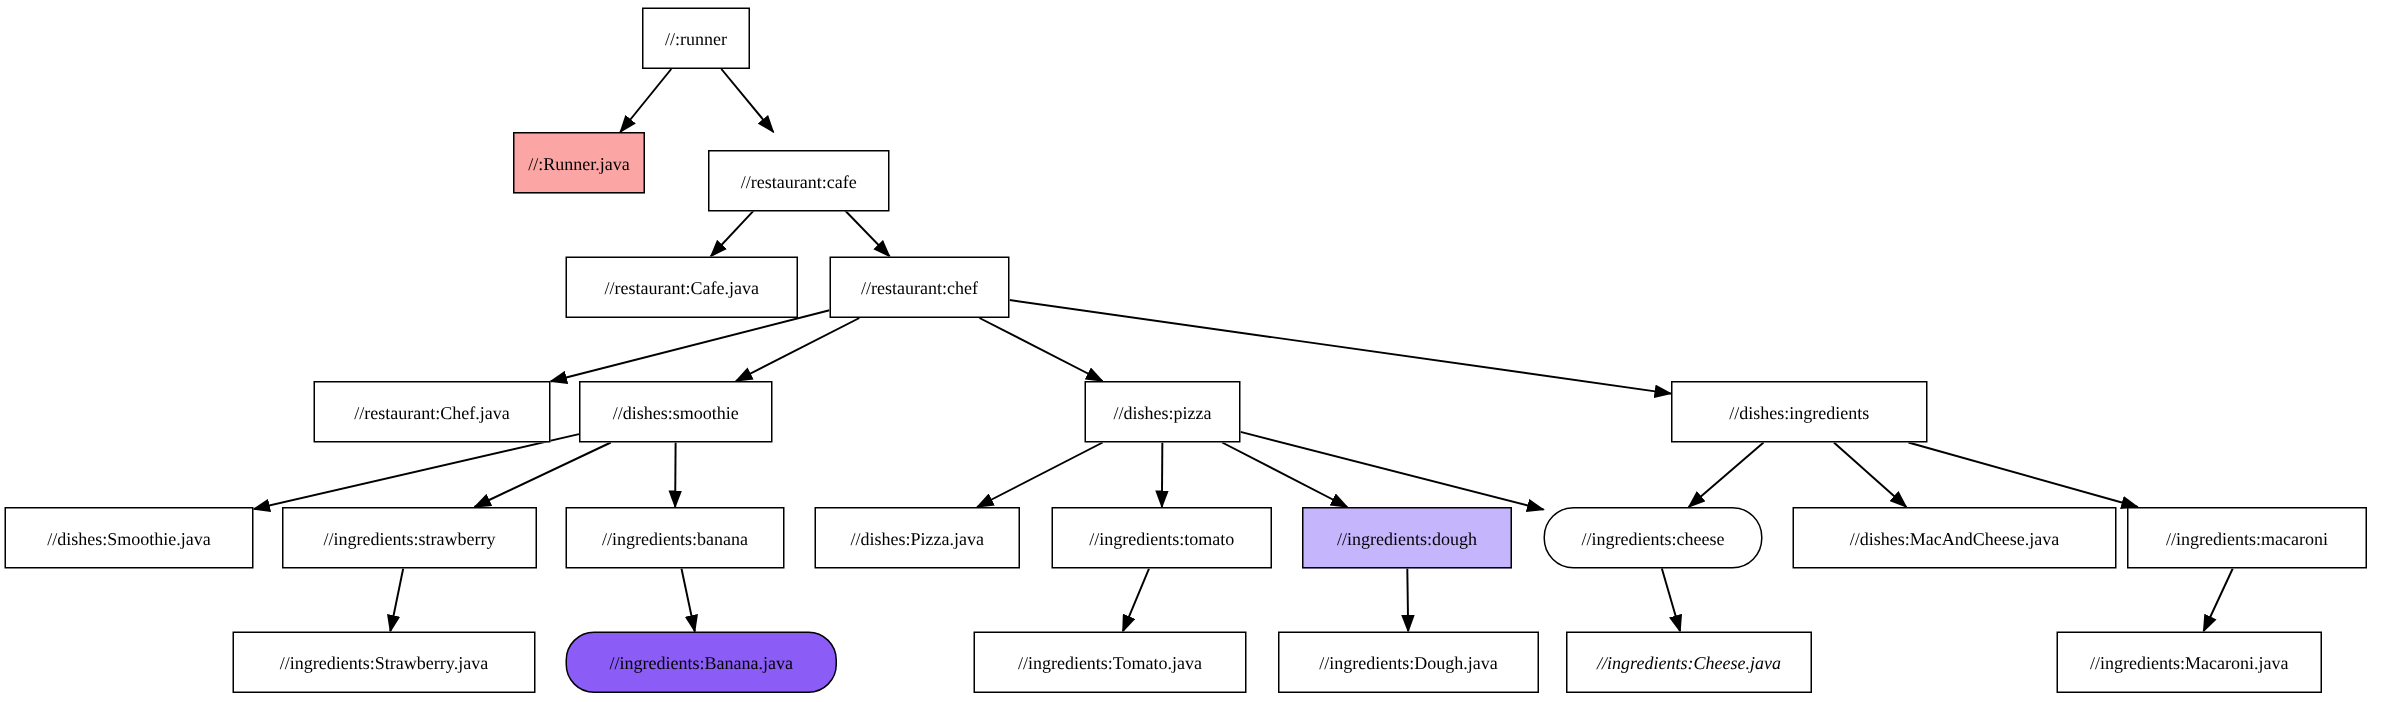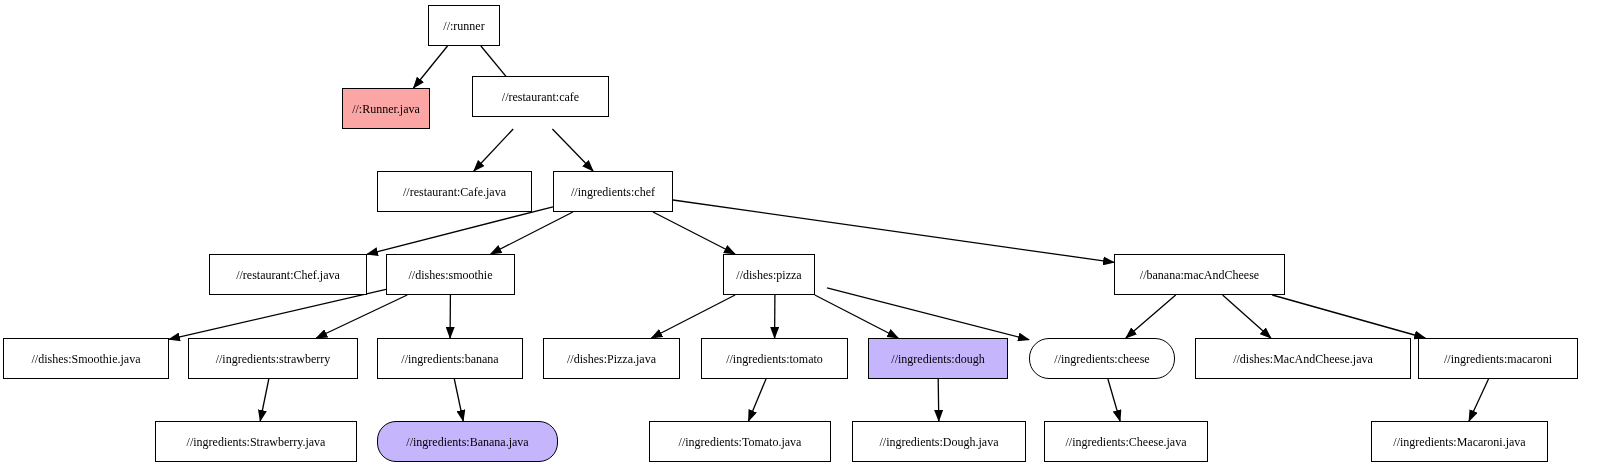--- a/index.html
+++ b/index.html
@@ -71,40 +71,40 @@
       <line x1="1107.9" y1="379.0" x2="1120.1" y2="421.0" stroke="#000000" stroke-width="1.3" marker-end="url(#arrowhead)"></line>
       <line x1="1488.5" y1="379.0" x2="1469.0" y2="421.0" stroke="#000000" stroke-width="1.3" marker-end="url(#arrowhead)"></line>
     </svg>
   <div id="node-layer">
       <div class="node" style="left: 428px; top: 5px; width: 72px; height: 41px; background: rgb(255, 255, 255); border-color: rgb(0, 0, 0); color: rgb(0, 0, 0);">
         <span>//:runner</span>
       </div>
       <div class="node" style="left: 342px; top: 88px; width: 88px; height: 41px; background: #fca5a5; border-color: rgb(0, 0, 0); color: rgb(0, 0, 0);">
         <span>//:Runner.java</span>
       </div>
-      <div class="node" style="left: 472px; top: 76px; width: 137px; height: 41px; background: rgb(255, 255, 255); border-color: rgb(0, 0, 0); color: rgb(0, 0, 0);">
+      <div class="node" style="left: 472px; top: 100px; width: 121px; height: 41px; background: rgb(255, 255, 255); border-color: rgb(0, 0, 0); color: rgb(0, 0, 0);">
         <span>//restaurant:cafe</span>
       </div>
       <div class="node" style="left: 377px; top: 171px; width: 155px; height: 41px; background: rgb(255, 255, 255); border-color: rgb(0, 0, 0); color: rgb(0, 0, 0);">
         <span>//restaurant:Cafe.java</span>
       </div>
       <div class="node" style="left: 553px; top: 171px; width: 120px; height: 41px; background: rgb(255, 255, 255); border-color: rgb(0, 0, 0); color: rgb(0, 0, 0);">
-        <span>//ingredients:chef</span>
+        <span>//restaurant:chef</span>
       </div>
       <div class="node" style="left: 209px; top: 254px; width: 158px; height: 41px; background: rgb(255, 255, 255); border-color: rgb(0, 0, 0); color: rgb(0, 0, 0);">
         <span>//restaurant:Chef.java</span>
       </div>
       <div class="node" style="left: 386px; top: 254px; width: 129px; height: 41px; background: rgb(255, 255, 255); border-color: rgb(0, 0, 0); color: rgb(0, 0, 0);">
         <span>//dishes:smoothie</span>
       </div>
-      <div class="node" style="left: 723px; top: 254px; width: 92px; height: 41px; background: rgb(255, 255, 255); border-color: rgb(0, 0, 0); color: rgb(0, 0, 0);">
+      <div class="node" style="left: 723px; top: 254px; width: 104px; height: 41px; background: rgb(255, 255, 255); border-color: rgb(0, 0, 0); color: rgb(0, 0, 0);">
         <span>//dishes:pizza</span>
       </div>
       <div class="node" style="left: 1114px; top: 254px; width: 171px; height: 41px; background: rgb(255, 255, 255); border-color: rgb(0, 0, 0); color: rgb(0, 0, 0);">
-        <span>//banana:macAndCheese</span>
+        <span>//dishes:ingredients</span>
       </div>
       <div class="node" style="left: 3px; top: 338px; width: 166px; height: 41px; background: rgb(255, 255, 255); border-color: rgb(0, 0, 0); color: rgb(0, 0, 0);">
         <span>//dishes:Smoothie.java</span>
       </div>
       <div class="node" style="left: 188px; top: 338px; width: 170px; height: 41px; background: rgb(255, 255, 255); border-color: rgb(0, 0, 0); color: rgb(0, 0, 0);">
         <span>//ingredients:strawberry</span>
       </div>
       <div class="node" style="left: 377px; top: 338px; width: 146px; height: 41px; background: rgb(255, 255, 255); border-color: rgb(0, 0, 0); color: rgb(0, 0, 0);">
         <span>//ingredients:banana</span>
       </div>
@@ -122,29 +122,29 @@
       </div>
       <div class="node" style="left: 1195px; top: 338px; width: 216px; height: 41px; background: rgb(255, 255, 255); border-color: rgb(0, 0, 0); color: rgb(0, 0, 0); justify-content: center;">
         <span>//dishes:MacAndCheese.java</span>
       </div>
       <div class="node" style="left: 1418px; top: 338px; width: 160px; height: 41px; background: rgb(255, 255, 255); border-color: rgb(0, 0, 0); color: rgb(0, 0, 0);">
         <span>//ingredients:macaroni</span>
       </div>
       <div class="node" style="left: 155px; top: 421px; width: 202px; height: 41px; background: rgb(255, 255, 255); border-color: rgb(0, 0, 0); color: rgb(0, 0, 0);">
         <span>//ingredients:Strawberry.java</span>
       </div>
-      <div class="node" style="left: 377px; top: 421px; width: 181px; height: 41px; background: #c4b5fd; border-color: rgb(0, 0, 0); color: rgb(0, 0, 0); border-radius: 19px;">
+      <div class="node" style="left: 377px; top: 421px; width: 181px; height: 41px; background: #8b5cf6; border-color: rgb(0, 0, 0); color: rgb(0, 0, 0); border-radius: 19px;">
         <span>//ingredients:Banana.java</span>
       </div>
       <div class="node" style="left: 649px; top: 421px; width: 182px; height: 41px; background: rgb(255, 255, 255); border-color: rgb(0, 0, 0); color: rgb(0, 0, 0);">
         <span>//ingredients:Tomato.java</span>
       </div>
       <div class="node" style="left: 852px; top: 421px; width: 174px; height: 41px; background: rgb(255, 255, 255); border-color: rgb(0, 0, 0); color: rgb(0, 0, 0);">
         <span>//ingredients:Dough.java</span>
       </div>
-      <div class="node" style="left: 1044px; top: 421px; width: 164px; height: 41px; background: rgb(255, 255, 255); border-color: rgb(0, 0, 0); color: rgb(0, 0, 0);">
+      <div class="node" style="left: 1044px; top: 421px; width: 164px; height: 41px; background: rgb(255, 255, 255); border-color: rgb(0, 0, 0); color: rgb(0, 0, 0); font-style: italic;">
         <span>//ingredients:Cheese.java</span>
       </div>
       <div class="node" style="left: 1371px; top: 421px; width: 177px; height: 41px; background: rgb(255, 255, 255); border-color: rgb(0, 0, 0); color: rgb(0, 0, 0);">
         <span>//ingredients:Macaroni.java</span>
       </div>
     </div>
 </div>
 
 </body></html>

